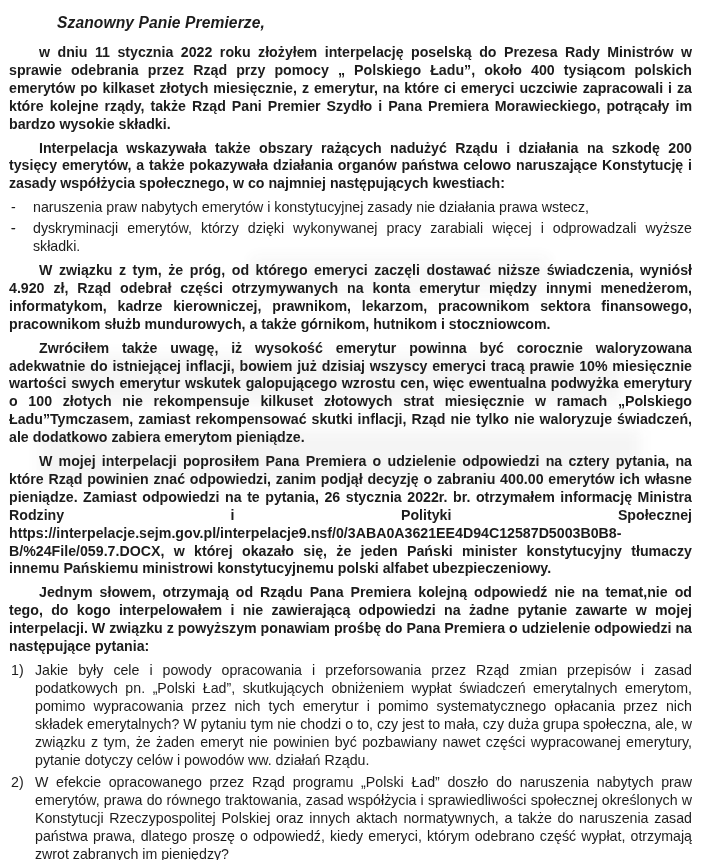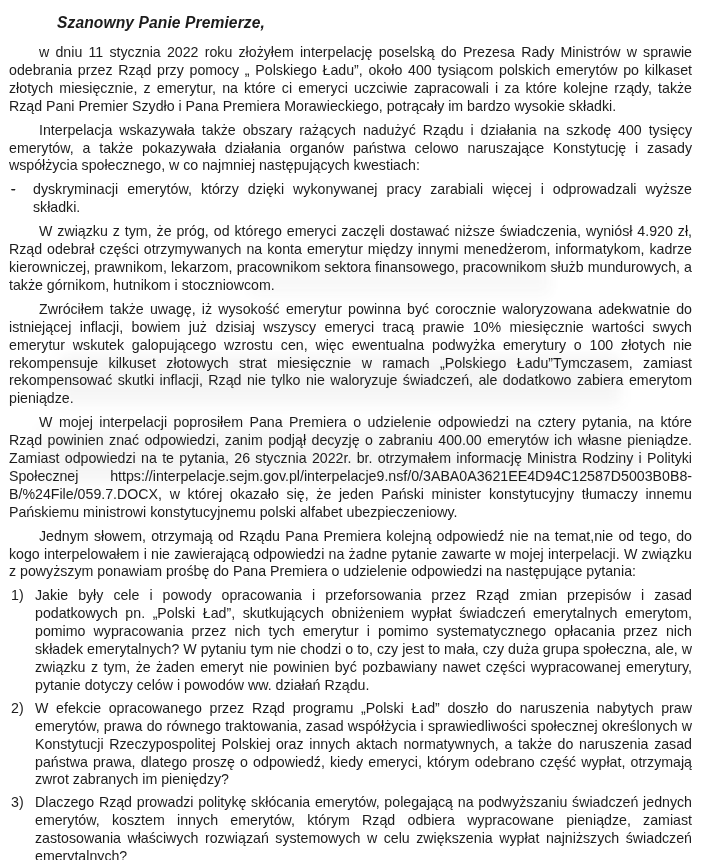--- a/index.html
+++ b/index.html
@@ -47,20 +47,21 @@
     font-style: italic;
     margin: 2px 0 12px 48px;
     letter-spacing: .1px;
   }
   p.para {
     font-size: 14.2px;
     line-height: 17.9px;
     text-align: justify;
     text-indent: 30px;
     margin: 0 0 6px 0;
+    font-weight: bold;
   }
   .dash-list {
     margin: 0 0 6px 0;
   }
   .dash-item {
     position: relative;
     font-size: 14.2px;
     line-height: 17.9px;
     padding-left: 24px;
     margin-bottom: 3px;
@@ -96,25 +97,26 @@
   <div class="wm-blob wm-2"></div>
   <div class="wm-blob wm-3"></div>
 </div>
 
 <div class="page">
 
   <div class="salutation">Szanowny Panie Premierze,</div>
 
   <p class="para">w dniu 11 stycznia 2022 roku złożyłem interpelację poselską do Prezesa Rady Ministrów w sprawie odebrania przez Rząd przy pomocy „ Polskiego Ładu”, około 400 tysiącom polskich emerytów po kilkaset złotych miesięcznie, z emerytur, na które ci emeryci uczciwie zapracowali i za które kolejne rządy, także Rząd Pani Premier Szydło i Pana Premiera Morawieckiego, potrącały im bardzo wysokie składki.</p>
 
-  <p class="para">Interpelacja wskazywała także obszary rażących nadużyć Rządu i działania na szkodę 400 tysięcy emerytów, a także pokazywała działania organów państwa celowo naruszające Konstytucję i zasady współżycia społecznego, w co najmniej następujących kwestiach:</p>
+  <p class="para">Interpelacja wskazywała także obszary rażących nadużyć Rządu i działania na szkodę 200 tysięcy emerytów, a także pokazywała działania organów państwa celowo naruszające Konstytucję i zasady współżycia społecznego, w co najmniej następujących kwestiach:</p>
 
   <div class="dash-list">
     <div class="dash-item">
       <span class="marker">-</span>
+      <span>naruszenia praw nabytych emerytów i konstytucyjnej zasady nie działania prawa wstecz,</span>
     </div>
     <div class="dash-item">
       <span class="marker">-</span>
     </div>
     <div class="dash-item">
       <span class="marker">-</span>
       <span>dyskryminacji emerytów, którzy dzięki wykonywanej pracy zarabiali więcej i odprowadzali wyższe składki.</span>
     </div>
   </div>
 

